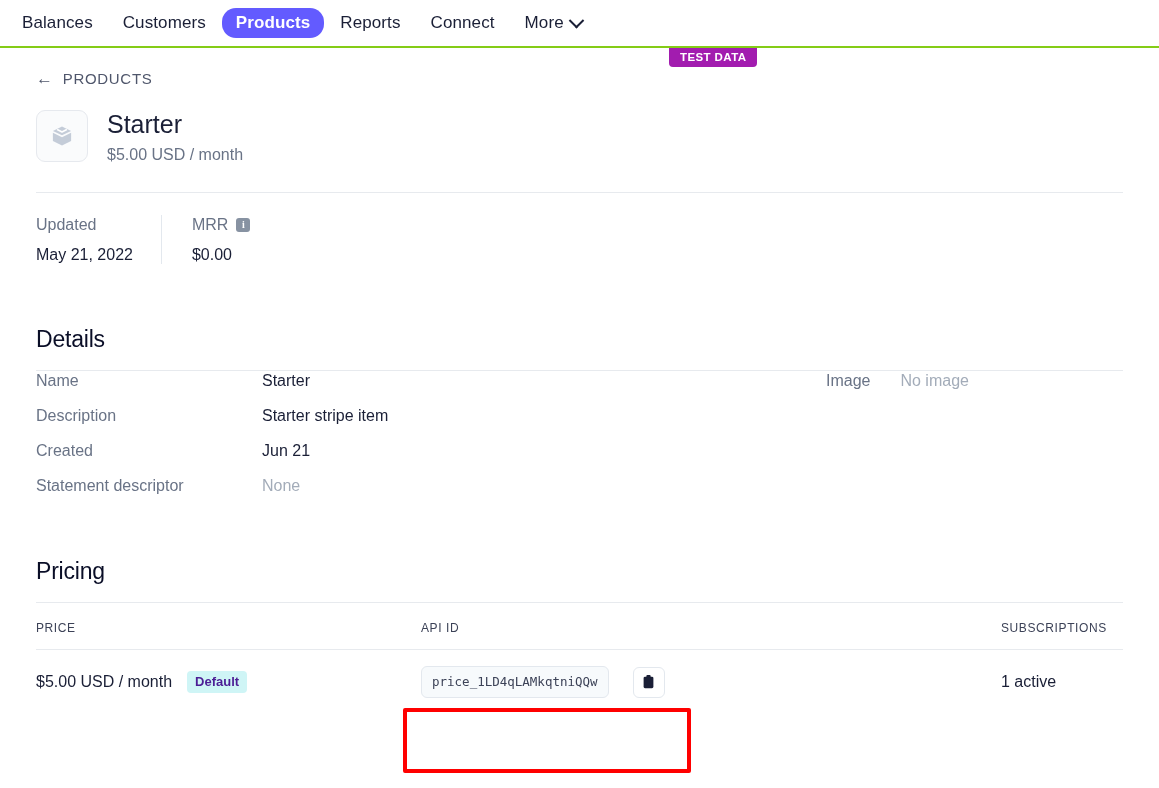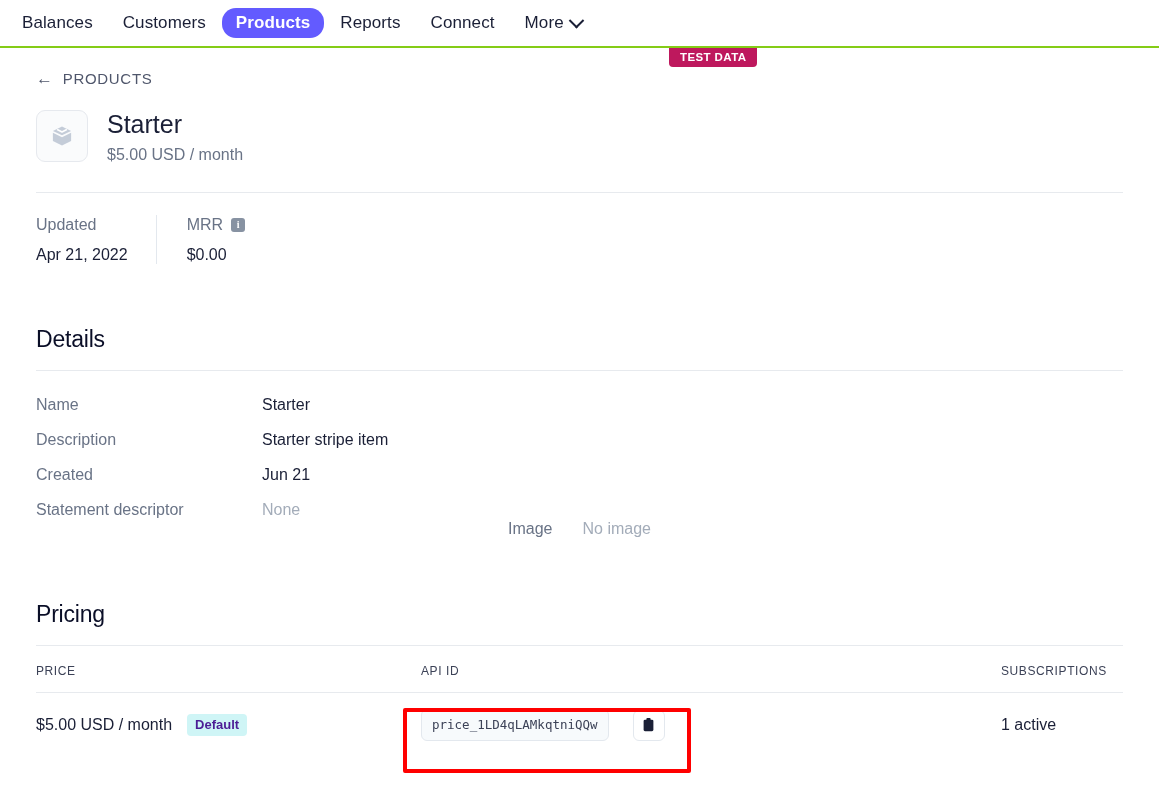--- a/index.html
+++ b/index.html
@@ -53,21 +53,21 @@
     width: 11px;
     height: 11px;
     border-right: 2px solid #1a1f36;
     border-bottom: 2px solid #1a1f36;
     transform: rotate(45deg) translate(-2px,-2px);
   }
   .test-badge {
     position: absolute;
     left: 669px;
     top: 48px;
-    background: #be185d;
+    background: #a21caf;
     color: #fff;
     font-size: 11.5px;
     font-weight: bold;
     letter-spacing: .4px;
     padding: 3px 11px 4px;
     border-radius: 0 0 4px 4px;
     line-height: 12px;
   }
 
   
@@ -176,22 +176,20 @@
     letter-spacing: -.2px;
   }
   .section-rule {
     height: 1px;
     background: #e7eaee;
     margin-top: 17px;
   }
 
   .details-wrap {
     display: flex;
-    margin-top: 24px;
-    flex-direction: column;
   }
   .details-left { width: 790px; flex: none; }
   .detail-row {
     display: flex;
     line-height: 19px;
     margin-bottom: 16px;
   }
   .detail-row:last-child { margin-bottom: 0; }
   .detail-label {
     width: 226px;
@@ -324,21 +322,21 @@
       <div class="product-title">Starter</div>
       <div class="product-sub">$5.00 USD / month</div>
     </div>
   </div>
 
   <div class="divider"></div>
 
   <div class="metrics">
     <div class="metric">
       <div class="metric-label">Updated</div>
-      <div class="metric-value">Apr 21, 2022</div>
+      <div class="metric-value">May 21, 2022</div>
     </div>
     <div class="metric">
       <div class="metric-label">
         <span>MRR</span>
         <span class="info-icon">i</span>
       </div>
       <div class="metric-value">$0.00</div>
     </div>
   </div>
 

